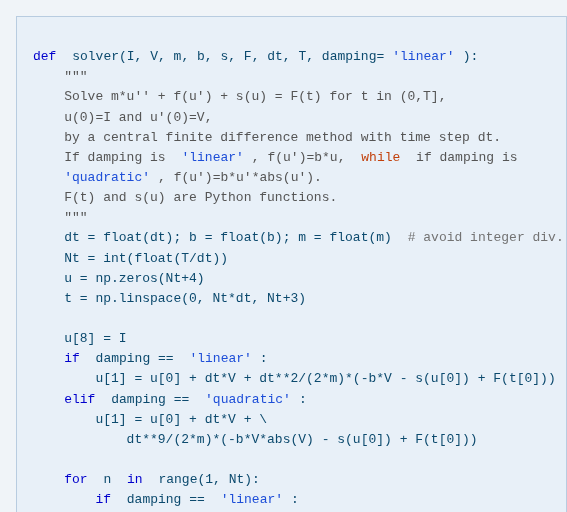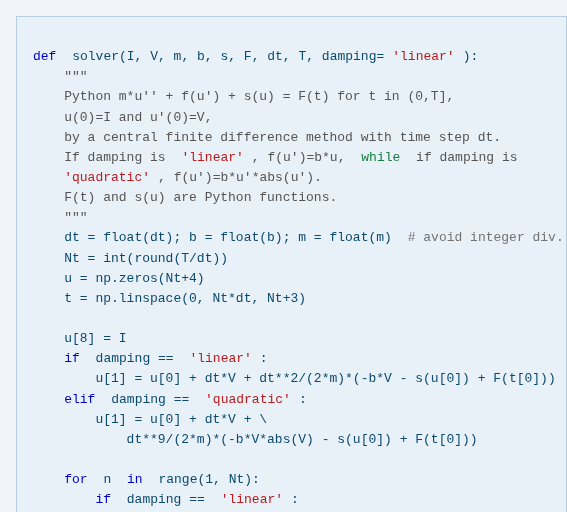--- a/index.html
+++ b/index.html
@@ -13,41 +13,41 @@
     .code-container {
       background: #e8f0f8;
       border: 1px solid #b8cce0;
       margin: 8px;
       padding: 10px 12px;
       line-height: 1.55;
       white-space: pre;
       color: #000;
     }
     .kw { color: #0000cc; font-weight: normal; }
-    .kw2 { color: #15803d; }
-    .str { color: #b91c1c; }
+    .kw2 { color: #c2410c; }
+    .str { color: #1d4ed8; }
     .comment { color: #737373; }
     .normal { color: #0c4a6e; }
     .docstring { color: #555555; }
   </style>
 </head>
 <body>
 
 <div class="code-container">
 <span class="kw">def</span><span class="normal"> solver(I, V, m, b, s, F, dt, T, damping=</span><span class="str">'linear'</span><span class="normal">):</span>
 <span class="docstring">    """</span>
-<span class="docstring">    Python m*u'' + f(u') + s(u) = F(t) for t in (0,T],</span>
+<span class="docstring">    Solve m*u'' + f(u') + s(u) = F(t) for t in (0,T],</span>
 <span class="docstring">    u(0)=I and u'(0)=V,</span>
 <span class="docstring">    by a central finite difference method with time step dt.</span>
 <span class="docstring">    If damping is </span><span class="str">'linear'</span><span class="docstring">, f(u')=b*u, </span><span class="kw2">while</span><span class="docstring"> if damping is</span>
 <span class="str">    'quadratic'</span><span class="docstring">, f(u')=b*u'*abs(u').</span>
 <span class="docstring">    F(t) and s(u) are Python functions.</span>
 <span class="docstring">    """</span>
 <span class="normal">    dt = float(dt); b = float(b); m = float(m) </span><span class="comment"># avoid integer div.</span>
-<span class="normal">    Nt = int(round(T/dt))</span>
+<span class="normal">    Nt = int(float(T/dt))</span>
 <span class="normal">    u = np.zeros(Nt+4)</span>
 <span class="normal">    t = np.linspace(0, Nt*dt, Nt+3)</span>
 <span class="normal">
 </span><span class="normal">    u[8] = I</span>
 <span class="kw">    if</span><span class="normal"> damping == </span><span class="str">'linear'</span><span class="normal">:</span>
 <span class="normal">        u[1] = u[0] + dt*V + dt**2/(2*m)*(-b*V - s(u[0]) + F(t[0]))</span>
 <span class="kw">    elif</span><span class="normal"> damping == </span><span class="str">'quadratic'</span><span class="normal">:</span>
 <span class="normal">        u[1] = u[0] + dt*V + \</span>
 <span class="normal">            dt**9/(2*m)*(-b*V*abs(V) - s(u[0]) + F(t[0]))</span>
 <span class="normal">

